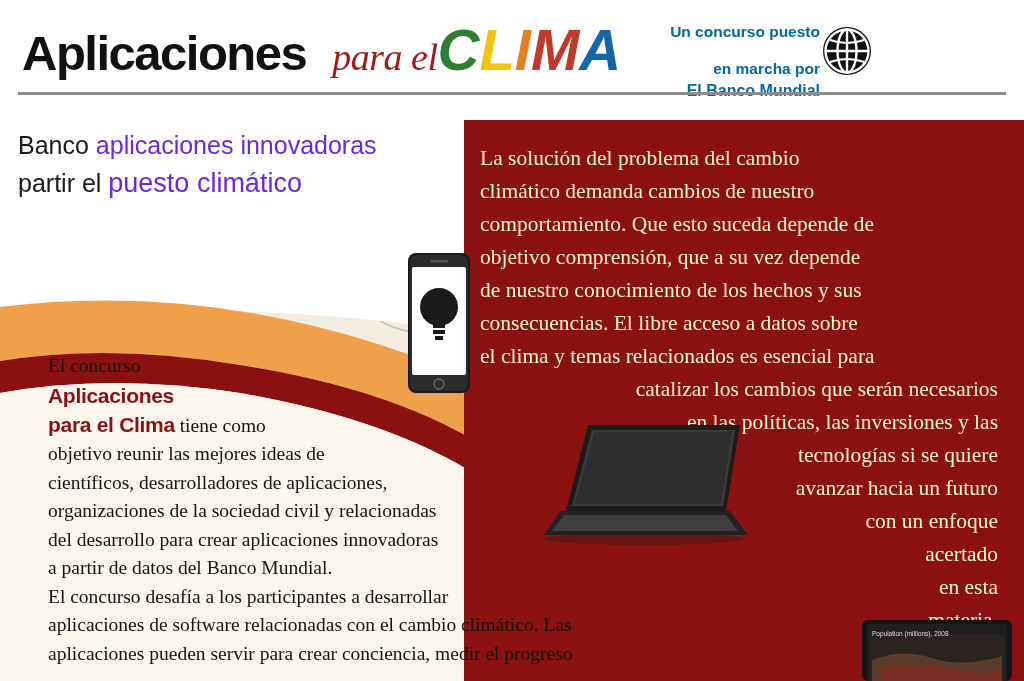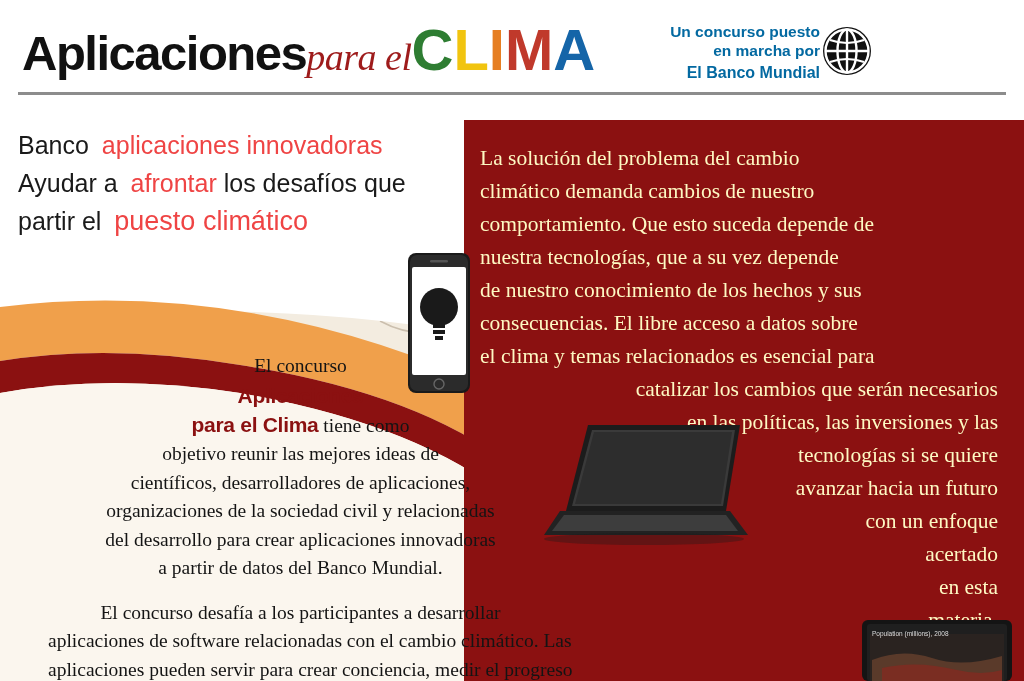--- a/index.html
+++ b/index.html
@@ -43,26 +43,28 @@
     color: #111111;
     vertical-align: baseline;
   }
   #logo-parael {
     font-size: 38px;
     font-style: italic;
     font-family: "Liberation Serif", serif;
     color: #9e1b1b;
     letter-spacing: -0.5px;
     vertical-align: baseline;
+    margin-left: 26px;
   }
   #logo-clima {
     font-size: 58px;
     font-weight: bold;
     letter-spacing: 0px;
     vertical-align: baseline;
+    font-style: italic;
   }
   #logo-clima .c1 { color: #2e7d32; }
   #logo-clima .c2 { color: #f1c40f; }
   #logo-clima .c3 { color: #e67e22; }
   #logo-clima .c4 { color: #c0392b; }
   #logo-clima .c5 { color: #1565a8; }
 
   #sponsor {
     position: absolute;
     left: 650px; top: 22px;
@@ -76,20 +78,21 @@
     font-size: 15.5px;
     font-weight: bold;
     line-height: 19px;
     white-space: nowrap;
   }
   #sponsor .line2 {
     display: block;
     font-size: 15.5px;
     font-weight: bold;
     line-height: 19px;
+    margin-top: 18px;
   }
   #sponsor .line3 {
     display: block;
     font-size: 16px;
     font-weight: bold;
     line-height: 21px;
     margin-top: 2px;
   }
   #globe-icon {
     position: absolute;
@@ -101,21 +104,21 @@
   #slogan {
     position: absolute;
     left: 18px; top: 126px;
     width: 440px;
     font-family: "Liberation Sans", sans-serif;
     font-size: 25px;
     line-height: 38px;
     color: #1a1a1a;
     z-index: 5;
   }
-  #slogan .hl { color: #ef4444; margin-left: 6px; }
+  #slogan .hl { color: #6d28d9; }
   #slogan .big { font-size: 27px; }
 
   
   #red-panel {
     position: absolute;
     left: 464px; top: 120px;
     width: 560px;
     height: 561px;
     background: #8b1111;
     z-index: 4;
@@ -150,30 +153,30 @@
   #body-text {
     position: absolute;
     left: 48px; top: 352px;
     width: 505px;
     z-index: 6;
     font-family: "Liberation Serif", serif;
     font-size: 19.5px;
     line-height: 28.5px;
     color: #141414;
   }
-  #body-text .l { display: block; white-space: nowrap; text-align: center; }
+  #body-text .l { display: block; white-space: nowrap; }
   #body-text .brand {
     color: #8b1111;
     font-family: "Liberation Sans", sans-serif;
     font-weight: bold;
     font-size: 21px;
     line-height: 29px;
     letter-spacing: -0.3px;
   }
-  #body-text .p2 { margin-top: 16px; }
+  #body-text .p2 { }
 
   
   #phone {
     position: absolute;
     left: 408px; top: 253px;
     width: 62px; height: 140px;
     z-index: 7;
   }
   #laptop {
     position: absolute;
@@ -256,30 +259,29 @@
     <path d="M0 26 Q260 -6 520 120 Q560 142 560 168 L560 232 Q470 120 240 84 Q110 62 0 80 Z" fill="#f0a04b"></path>
 
     <path d="M0 80 Q110 62 240 84 Q470 120 560 232 L560 268 Q470 152 240 112 Q110 92 0 112 Z" fill="#8b1111"></path>
 
     <path d="M0 112 Q110 92 240 112 Q470 152 560 268 L560 400 L0 400 Z" fill="#fbf6ee"></path>
   </svg>
 </div>
 
 <div id="slogan">
   <div><span>Banco </span><span class="hl">aplicaciones innovadoras</span></div>
-  <div><span>Ayudar a </span><span class="hl">afrontar</span><span> los desafíos que</span></div>
   <div><span>partir el </span><span class="hl big">puesto climático</span></div>
 </div>
 
 <div id="red-panel">
   <div id="red-panel-text">
     <span class="l first"> La solución del problema del cambio</span>
     <span class="l first">climático demanda cambios de nuestro</span>
     <span class="l first">comportamiento. Que esto suceda depende de</span>
-    <span class="l first">nuestra tecnologías, que a su vez depende</span>
+    <span class="l first">objetivo comprensión, que a su vez depende</span>
     <span class="l first">de nuestro conocimiento de los hechos y sus</span>
     <span class="l first">consecuencias. El libre acceso a datos sobre</span>
     <span class="l first">el clima y temas relacionados es esencial para</span>
     <span class="l">catalizar los cambios que serán necesarios</span>
     <span class="l">en las políticas, las inversiones y las</span>
     <span class="l">tecnologías si se quiere</span>
     <span class="l">avanzar hacia un futuro</span>
     <span class="l">con un enfoque</span>
     <span class="l">acertado</span>
     <span class="l">en esta</span>

